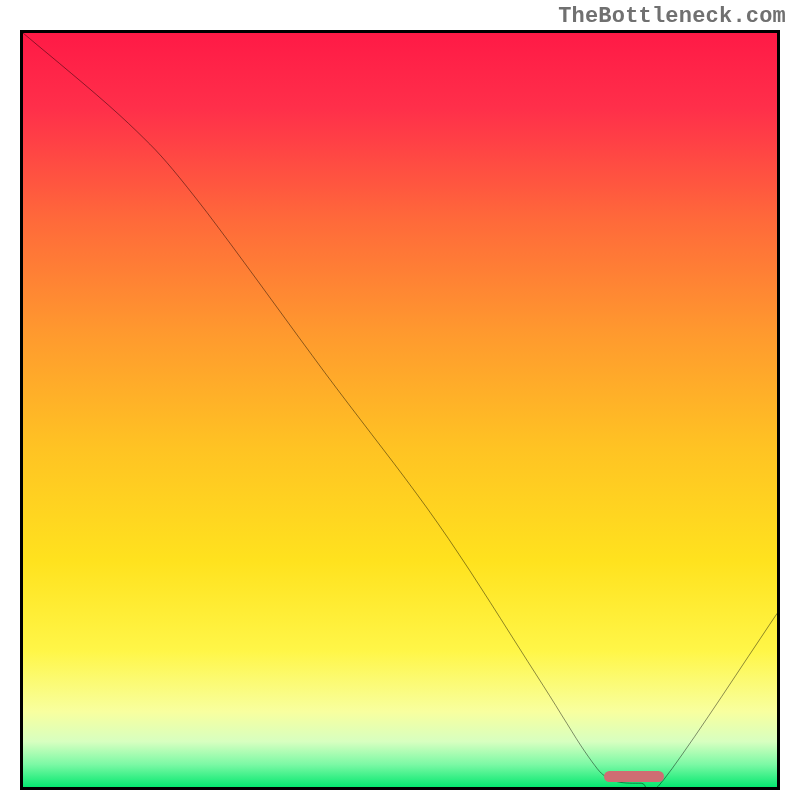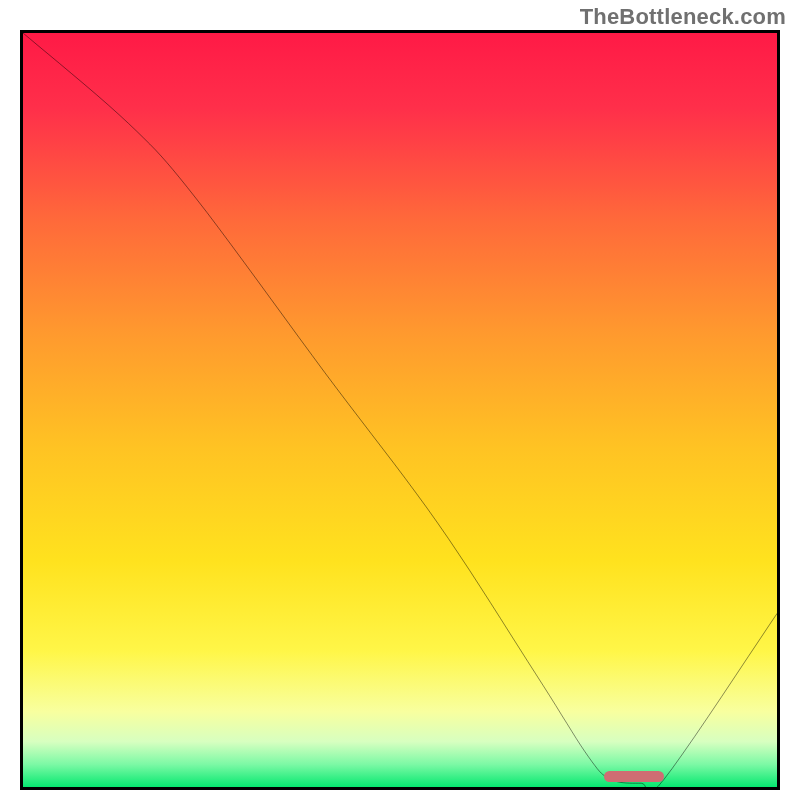--- a/index.html
+++ b/index.html
@@ -8,20 +8,21 @@
     width: 800px;
     height: 800px;
     background: #ffffff;
     font-family: Arial, Helvetica, sans-serif;
     overflow: hidden;
   }
   .container {
     position: relative;
     width: 800px;
     height: 800px;
+    font-family: Liberation Mono, monospace;
   }
   .watermark {
     position: absolute;
     top: 4px;
     right: 14px;
     font-size: 22px;
     font-weight: 600;
     color: #707070;
     letter-spacing: 0.2px;
   }

